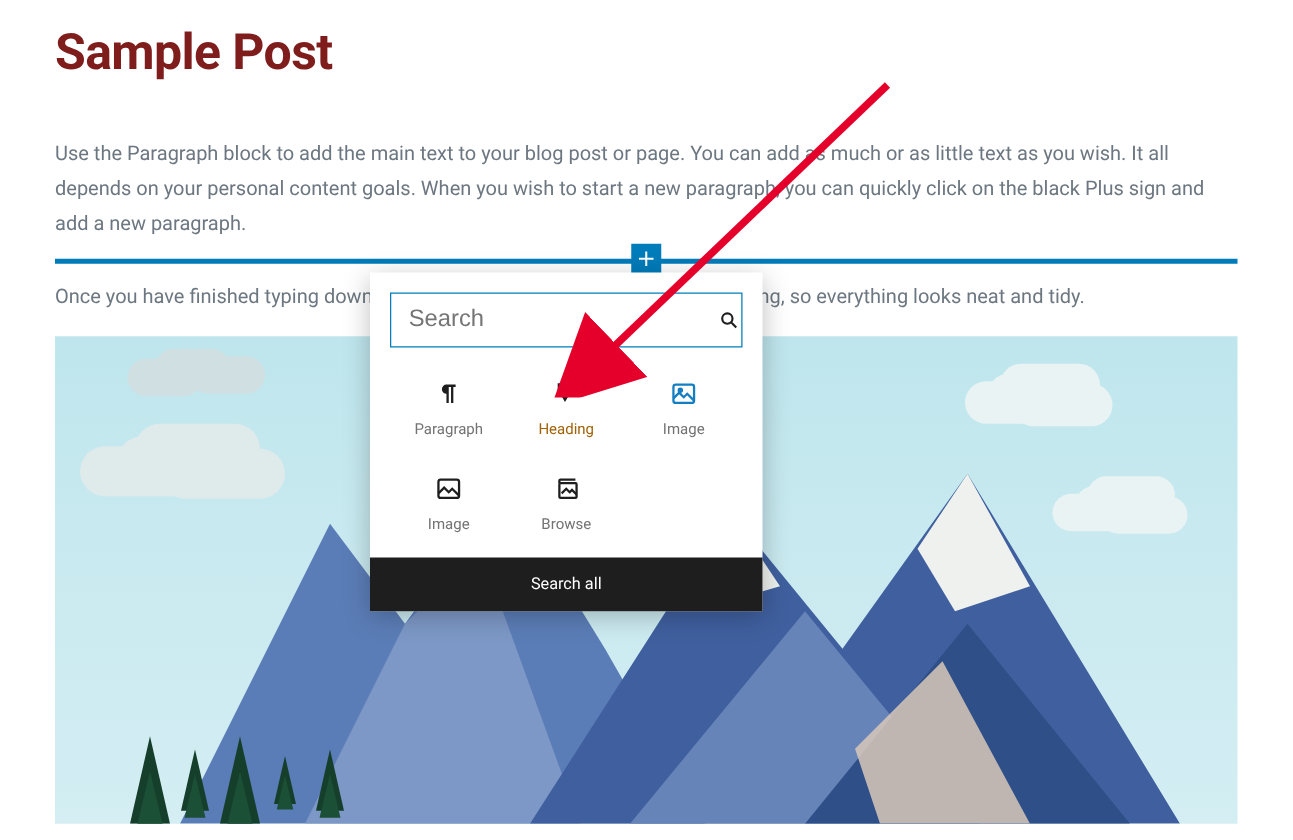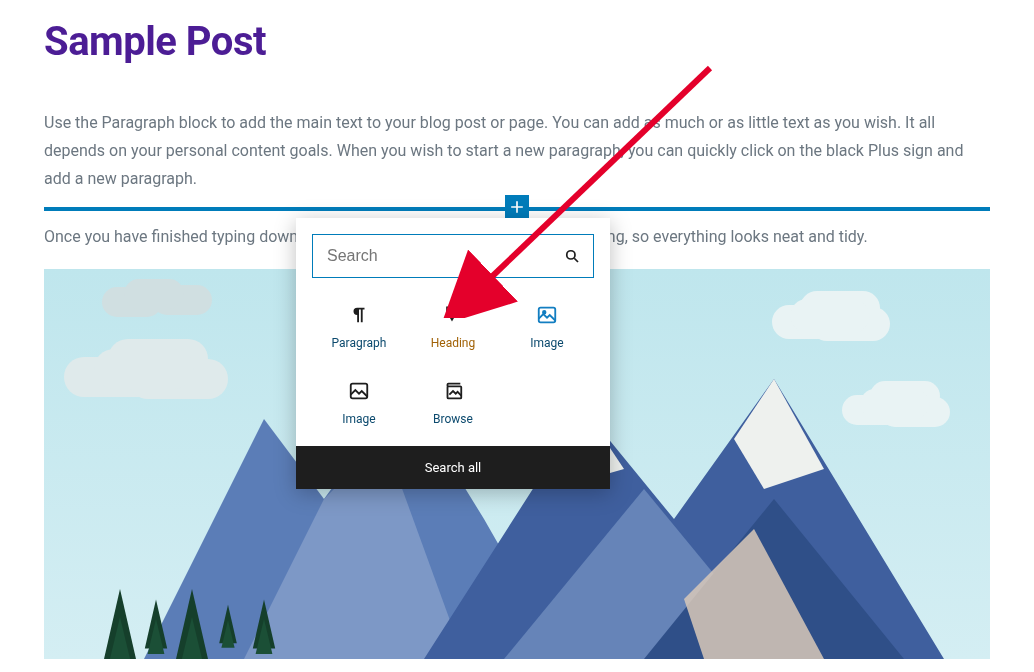--- a/index.html
+++ b/index.html
@@ -15,21 +15,21 @@
     height: 672px;
     position: relative;
     overflow: hidden;
   }
   .content {
     padding: 18px 44px 0 44px;
   }
   h1.post-title {
     font-size: 40px;
     font-weight: 700;
-    color: #4c1d95;
+    color: #7f1d1d;
     margin: 0 0 44px 0;
     letter-spacing: -0.5px;
   }
   p.body-text {
     font-size: 16px;
     line-height: 1.75;
     color: #6c7781;
     margin: 0 0 14px 0;
   }
   .insert-line {
@@ -110,32 +110,32 @@
     padding:16px;
   }
   .search {
     display:flex;
     align-items:center;
     border:1.5px solid #007cba;
     height:44px;
     padding:0 12px;
   }
   .search input{
-    border:none; outline:none; flex:1; font-size:16px; color:#3b82f6; background:transparent;
+    border:none; outline:none; flex:1; font-size:19px; color:#3b82f6; background:transparent;
   }
   .search .icon{ width:18px; height:18px; }
   .blocks-grid{
     display:grid;
     grid-template-columns: repeat(3,1fr);
     padding: 4px 16px 14px 16px;
     row-gap: 18px;
   }
   .block-item{
     display:flex; flex-direction:column; align-items:center; gap:10px;
-    padding:6px 0; cursor:pointer; font-size:12px; color:#0c4a6e;
+    padding:6px 0; cursor:pointer; font-size:12px; color:#737373;
   }
   .block-item .icon{ width:22px; height:22px; color:#1e1e1e; }
   .block-item.active { color:#a16207; }
   .block-item.active .icon{ color:#1e1e1e; }
   .block-item.blue-outline .icon svg{ stroke:#137ec1; }
   .browse-all{
     background:#1e1e1e; color:#fff; text-align:center;
     font-size:13px; padding:14px 0; cursor:pointer;
   }
 

